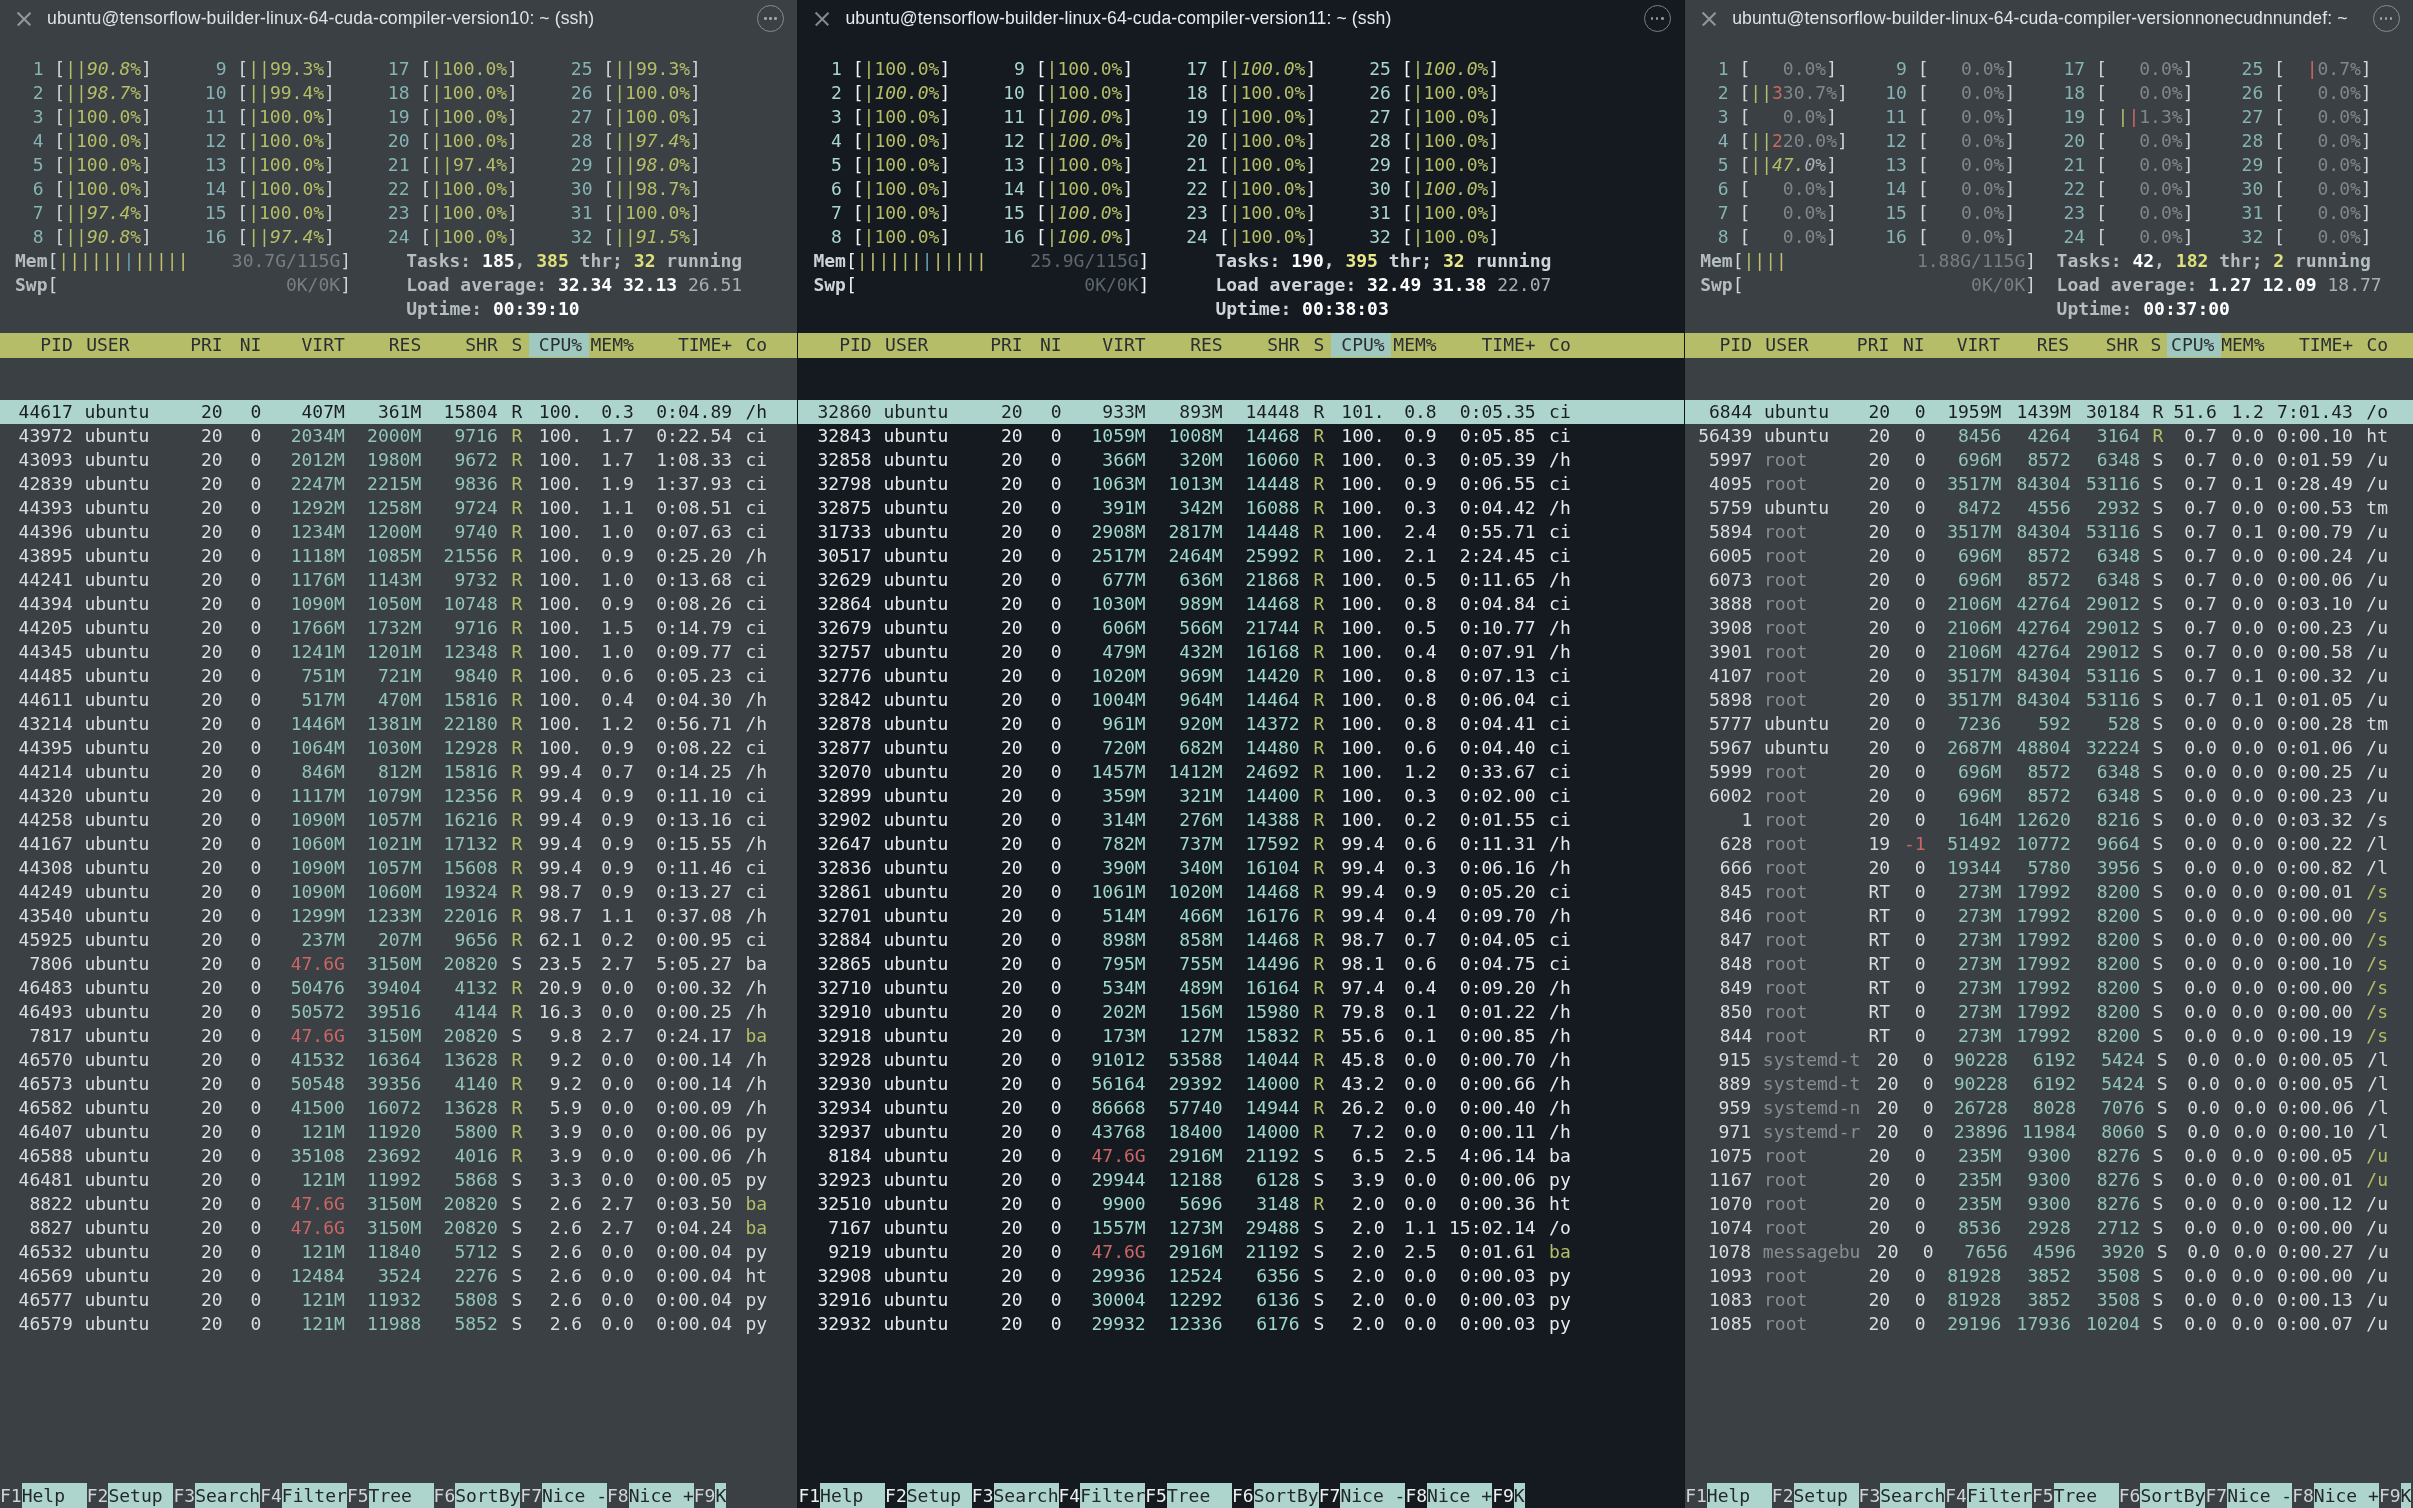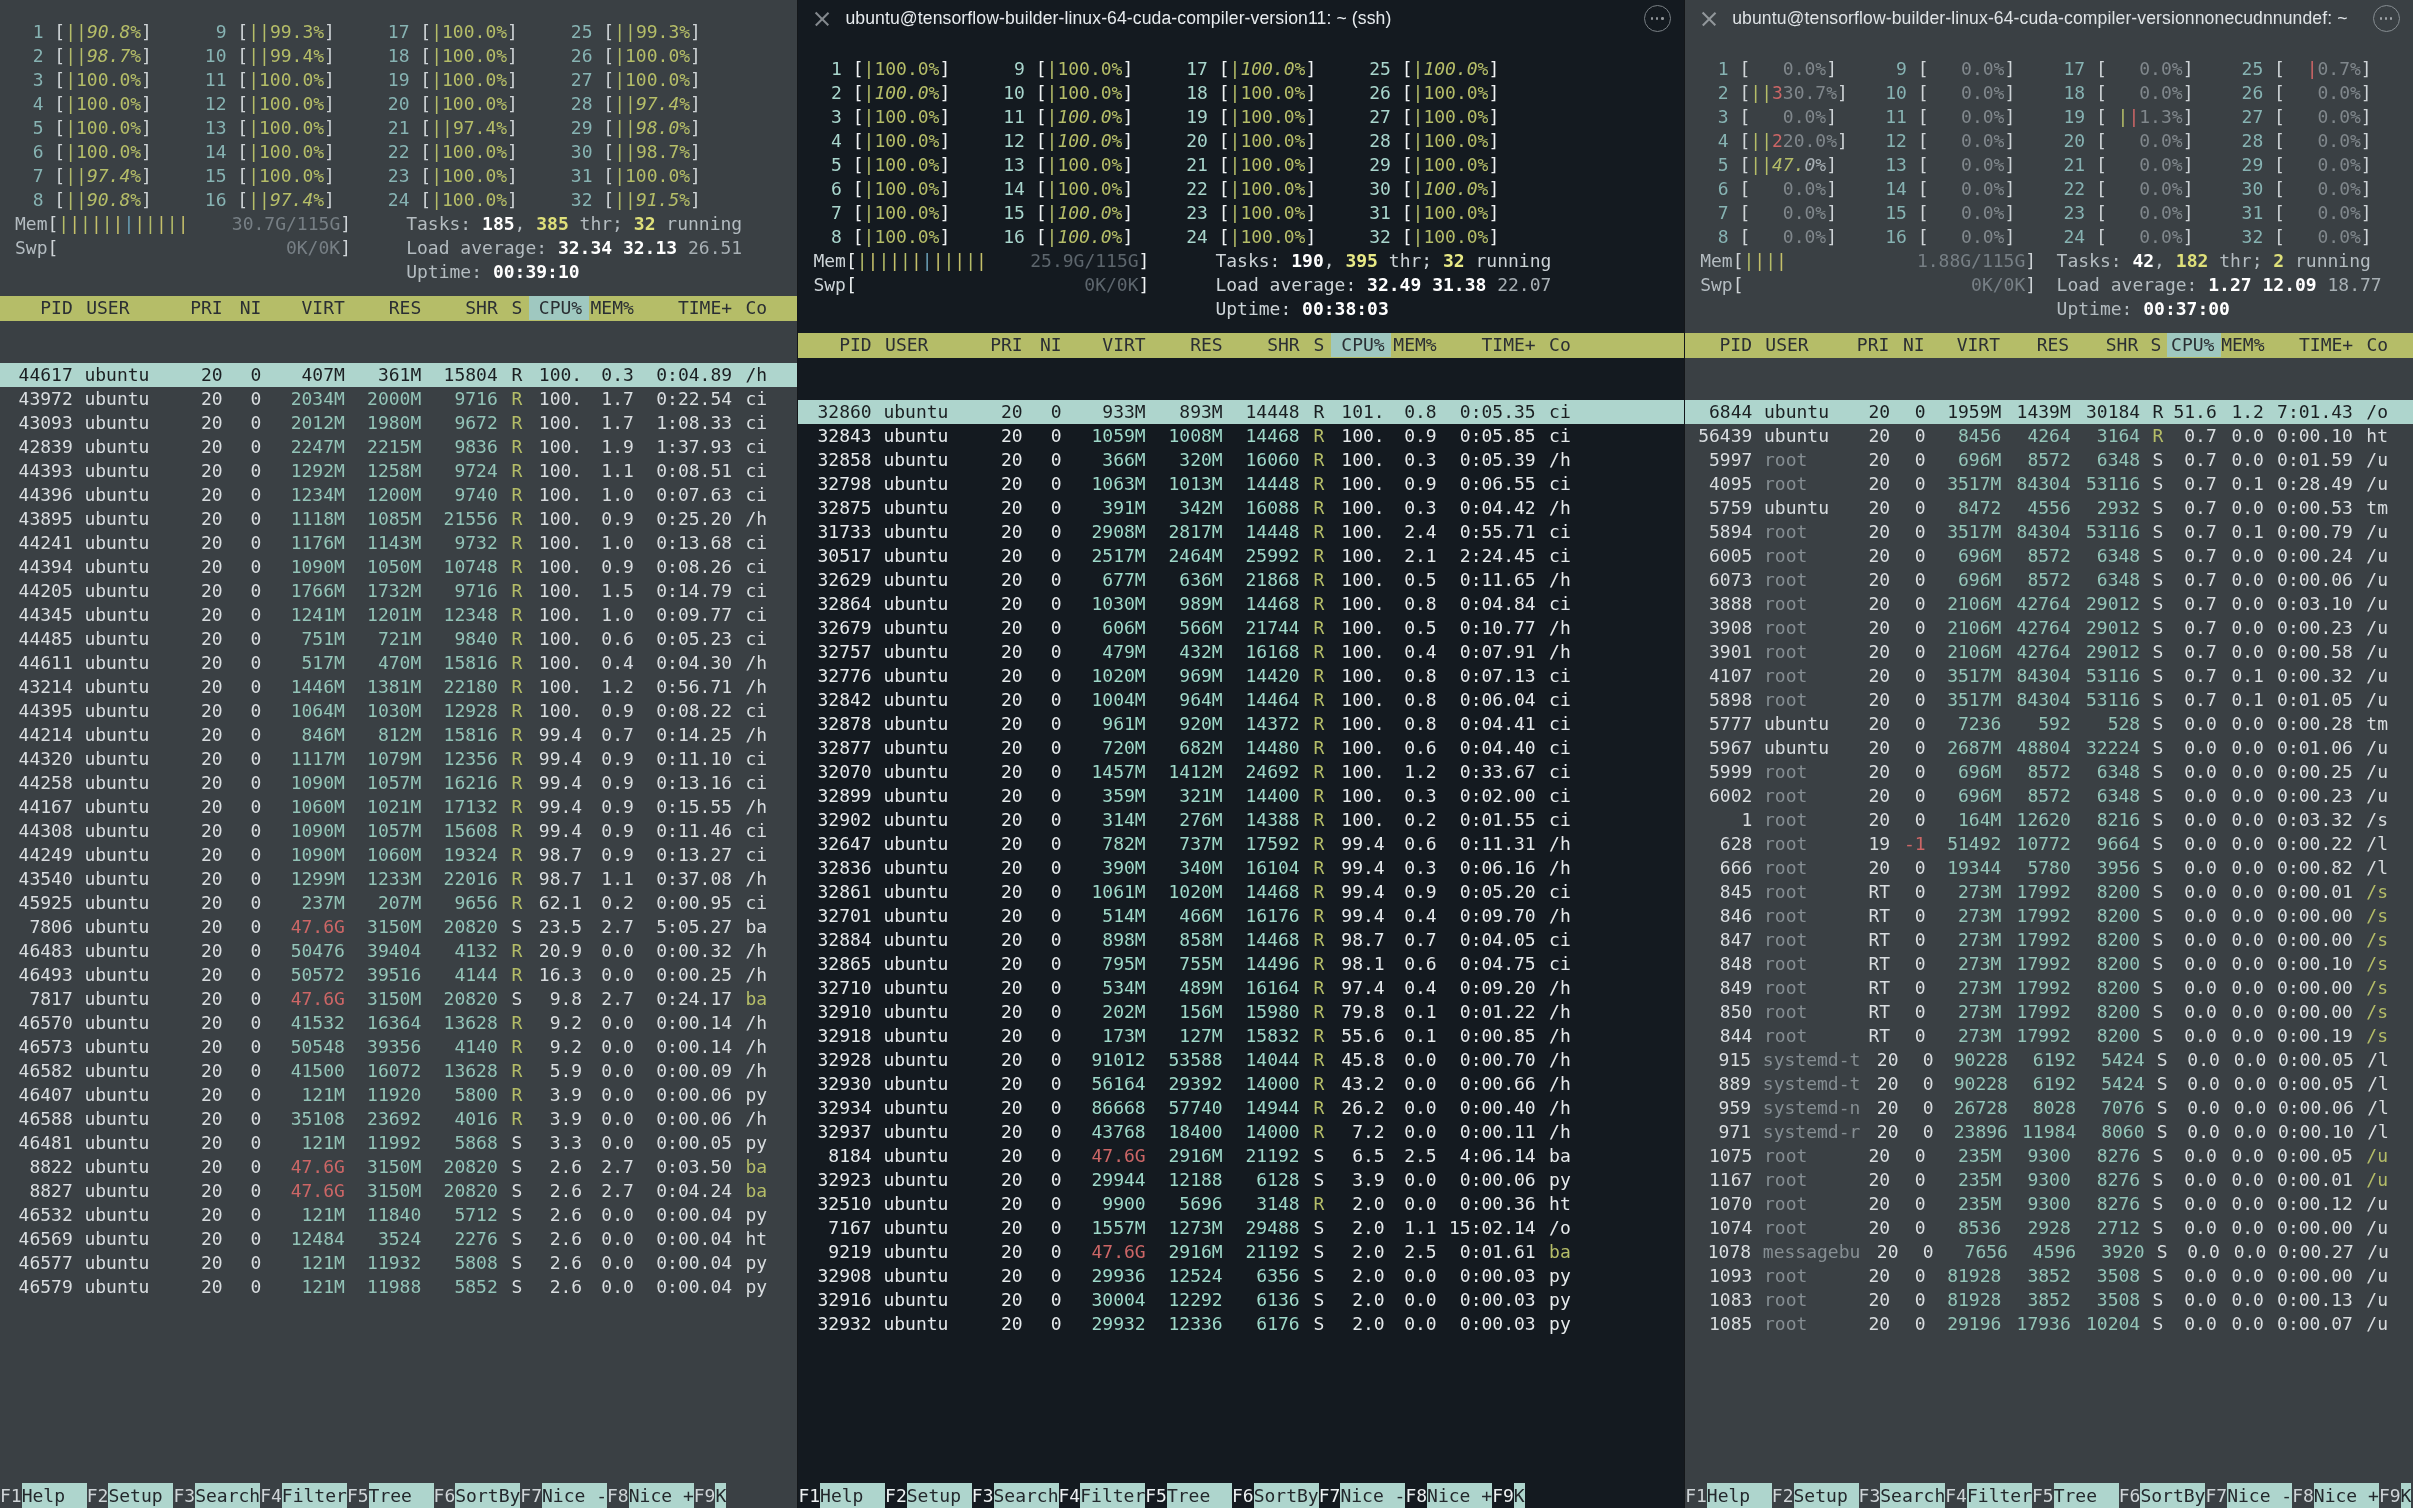--- a/index.html
+++ b/index.html
@@ -40,21 +40,21 @@
   .bar .lo{color:#b5bd68;}
   .bar .hi{color:#cc6666;}
   .pct{display:inline-block;text-align:right;}
   .pct.green{color:#b5bd68;}
   .pct.dim{color:#7f878c;}
   .p3 .pct.dim{color:#80878c;}
 
   .sysrow{display:flex;padding-left:15px;}
   .syscol1{width:402px;}
   .syscol2{width:402px;}
-  .lbl{color:#b4bcc1;}
+  .lbl{color:#b4bcc1;font-weight:bold;}
   .p2 .lbl{color:#cdd4d8;}
   .memfill i{font-style:normal;}
   .mem-g{color:#b5bd68;}
   .mem-b{color:#6a9fb5;}
   .mem-y{color:#c5c06a;}
   .memtxt{color:#777f85;}
   .p2 .memtxt{color:#5d666d;}
   .bold-w{color:#ffffff;font-weight:bold;}
   .bold-y{color:#dfe07a;font-weight:bold;}
   .p2 .bold-y{color:#e9ea86;font-weight:bold;}
@@ -106,20 +106,29 @@
   .fk-n{color:#cfd4d7;}
   .p2 .fk-n{color:#eef1f2;}
   .fk-l{background:#aed5cd;color:#23282c;}
 </style>
 </head>
 <body>
 
 <div class="screen">
 
 <div class="pane p1">
+      <div class="titlebar">
+        <div class="tb-close"></div>
+        <div class="tb-title">ubuntu@tensorflow-builder-linux-64-cuda-compiler-version10: ~ (ssh)</div>
+        <div class="tb-menu">
+          <span></span>
+          <span></span>
+          <span></span>
+        </div>
+      </div>
       <div class="term"><div class="meters"><div class="mrow"><div class="cpucell"><span class="cpunum">1</span><span class="brk"> [</span><span class="pctpad"></span><span class="bar"><i class="lo">|</i><i class="lo">|</i></span><span class="pct green"><i class="lo">90.</i><i class="hi">8%</i></span><span class="brk">]</span></div><div class="cpucell"><span class="cpunum">9</span><span class="brk"> [</span><span class="pctpad"></span><span class="bar"><i class="lo">|</i><i class="lo">|</i></span><span class="pct green">99.3%</span><span class="brk">]</span></div><div class="cpucell"><span class="cpunum">17</span><span class="brk"> [</span><span class="pctpad"></span><span class="bar"><i class="lo">|</i></span><span class="pct green">100.0%</span><span class="brk">]</span></div><div class="cpucell"><span class="cpunum">25</span><span class="brk"> [</span><span class="pctpad"></span><span class="bar"><i class="lo">|</i><i class="lo">|</i></span><span class="pct green">99.3%</span><span class="brk">]</span></div></div><div class="mrow"><div class="cpucell"><span class="cpunum">2</span><span class="brk"> [</span><span class="pctpad"></span><span class="bar"><i class="lo">|</i><i class="lo">|</i></span><span class="pct green"><i class="lo">98.</i><i class="hi">7%</i></span><span class="brk">]</span></div><div class="cpucell"><span class="cpunum">10</span><span class="brk"> [</span><span class="pctpad"></span><span class="bar"><i class="lo">|</i><i class="lo">|</i></span><span class="pct green">99.4%</span><span class="brk">]</span></div><div class="cpucell"><span class="cpunum">18</span><span class="brk"> [</span><span class="pctpad"></span><span class="bar"><i class="lo">|</i></span><span class="pct green">100.0%</span><span class="brk">]</span></div><div class="cpucell"><span class="cpunum">26</span><span class="brk"> [</span><span class="pctpad"></span><span class="bar"><i class="lo">|</i></span><span class="pct green">100.0%</span><span class="brk">]</span></div></div><div class="mrow"><div class="cpucell"><span class="cpunum">3</span><span class="brk"> [</span><span class="pctpad"></span><span class="bar"><i class="lo">|</i></span><span class="pct green">100.0%</span><span class="brk">]</span></div><div class="cpucell"><span class="cpunum">11</span><span class="brk"> [</span><span class="pctpad"></span><span class="bar"><i class="lo">|</i></span><span class="pct green">100.0%</span><span class="brk">]</span></div><div class="cpucell"><span class="cpunum">19</span><span class="brk"> [</span><span class="pctpad"></span><span class="bar"><i class="lo">|</i></span><span class="pct green">100.0%</span><span class="brk">]</span></div><div class="cpucell"><span class="cpunum">27</span><span class="brk"> [</span><span class="pctpad"></span><span class="bar"><i class="lo">|</i></span><span class="pct green">100.0%</span><span class="brk">]</span></div></div><div class="mrow"><div class="cpucell"><span class="cpunum">4</span><span class="brk"> [</span><span class="pctpad"></span><span class="bar"><i class="lo">|</i></span><span class="pct green">100.0%</span><span class="brk">]</span></div><div class="cpucell"><span class="cpunum">12</span><span class="brk"> [</span><span class="pctpad"></span><span class="bar"><i class="lo">|</i></span><span class="pct green">100.0%</span><span class="brk">]</span></div><div class="cpucell"><span class="cpunum">20</span><span class="brk"> [</span><span class="pctpad"></span><span class="bar"><i class="lo">|</i></span><span class="pct green">100.0%</span><span class="brk">]</span></div><div class="cpucell"><span class="cpunum">28</span><span class="brk"> [</span><span class="pctpad"></span><span class="bar"><i class="lo">|</i><i class="lo">|</i></span><span class="pct green"><i class="lo">97.</i><i class="hi">4%</i></span><span class="brk">]</span></div></div><div class="mrow"><div class="cpucell"><span class="cpunum">5</span><span class="brk"> [</span><span class="pctpad"></span><span class="bar"><i class="lo">|</i></span><span class="pct green">100.0%</span><span class="brk">]</span></div><div class="cpucell"><span class="cpunum">13</span><span class="brk"> [</span><span class="pctpad"></span><span class="bar"><i class="lo">|</i></span><span class="pct green">100.0%</span><span class="brk">]</span></div><div class="cpucell"><span class="cpunum">21</span><span class="brk"> [</span><span class="pctpad"></span><span class="bar"><i class="lo">|</i><i class="lo">|</i></span><span class="pct green">97.4%</span><span class="brk">]</span></div><div class="cpucell"><span class="cpunum">29</span><span class="brk"> [</span><span class="pctpad"></span><span class="bar"><i class="lo">|</i><i class="lo">|</i></span><span class="pct green"><i class="lo">98.</i><i class="hi">0%</i></span><span class="brk">]</span></div></div><div class="mrow"><div class="cpucell"><span class="cpunum">6</span><span class="brk"> [</span><span class="pctpad"></span><span class="bar"><i class="lo">|</i></span><span class="pct green">100.0%</span><span class="brk">]</span></div><div class="cpucell"><span class="cpunum">14</span><span class="brk"> [</span><span class="pctpad"></span><span class="bar"><i class="lo">|</i></span><span class="pct green">100.0%</span><span class="brk">]</span></div><div class="cpucell"><span class="cpunum">22</span><span class="brk"> [</span><span class="pctpad"></span><span class="bar"><i class="lo">|</i></span><span class="pct green">100.0%</span><span class="brk">]</span></div><div class="cpucell"><span class="cpunum">30</span><span class="brk"> [</span><span class="pctpad"></span><span class="bar"><i class="lo">|</i><i class="lo">|</i></span><span class="pct green">98.7%</span><span class="brk">]</span></div></div><div class="mrow"><div class="cpucell"><span class="cpunum">7</span><span class="brk"> [</span><span class="pctpad"></span><span class="bar"><i class="lo">|</i><i class="lo">|</i></span><span class="pct green"><i class="lo">97.</i><i class="hi">4%</i></span><span class="brk">]</span></div><div class="cpucell"><span class="cpunum">15</span><span class="brk"> [</span><span class="pctpad"></span><span class="bar"><i class="lo">|</i></span><span class="pct green">100.0%</span><span class="brk">]</span></div><div class="cpucell"><span class="cpunum">23</span><span class="brk"> [</span><span class="pctpad"></span><span class="bar"><i class="lo">|</i></span><span class="pct green">100.0%</span><span class="brk">]</span></div><div class="cpucell"><span class="cpunum">31</span><span class="brk"> [</span><span class="pctpad"></span><span class="bar"><i class="lo">|</i></span><span class="pct green">100.0%</span><span class="brk">]</span></div></div><div class="mrow"><div class="cpucell"><span class="cpunum">8</span><span class="brk"> [</span><span class="pctpad"></span><span class="bar"><i class="lo">|</i><i class="lo">|</i></span><span class="pct green"><i class="lo">90.</i><i class="hi">8%</i></span><span class="brk">]</span></div><div class="cpucell"><span class="cpunum">16</span><span class="brk"> [</span><span class="pctpad"></span><span class="bar"><i class="lo">|</i><i class="lo">|</i></span><span class="pct green"><i class="lo">97.</i><i class="hi">4%</i></span><span class="brk">]</span></div><div class="cpucell"><span class="cpunum">24</span><span class="brk"> [</span><span class="pctpad"></span><span class="bar"><i class="lo">|</i></span><span class="pct green">100.0%</span><span class="brk">]</span></div><div class="cpucell"><span class="cpunum">32</span><span class="brk"> [</span><span class="pctpad"></span><span class="bar"><i class="lo">|</i><i class="lo">|</i></span><span class="pct green"><i class="lo">91.</i><i class="hi">5%</i></span><span class="brk">]</span></div></div></div><div class="sysinfo"><div class="sysrow"><div class="syscol1"><span class="lbl">Mem</span><span class="brk">[</span><span class="memfill"><i class="mem-g">|</i><i class="mem-y">|</i><i class="mem-g">|</i><i class="mem-y">|</i><i class="mem-g">|</i><i class="mem-y">|</i><i class="mem-b">|</i><i class="mem-y">|</i><i class="mem-g">|</i><i class="mem-y">|</i><i class="mem-g">|</i><i class="mem-y">|</i></span><span>    </span><span class="memtxt">30.7G/115G</span><span class="brk">]</span></div><div class="syscol2"><span class="lbl">Tasks: </span><span class="bold-w">185</span><span class="lbl">, </span><span class="bold-y">385</span><span class="lbl"> thr; </span><span class="bold-y">32</span><span class="lbl"> running</span></div></div><div class="sysrow"><div class="syscol1"><span class="lbl">Swp</span><span class="brk">[</span><span>                     </span><span class="memtxt">0K/0K</span><span class="brk">]</span></div><div class="syscol2"><span class="lbl">Load average: </span><span class="bold-w">32.34</span><span class="lbl"> </span><span class="bold-w">32.13</span><span class="lbl"> </span><span class="dimtxt">26.51</span></div></div><div class="sysrow"><div class="syscol1"> </div><div class="syscol2"><span class="lbl">Uptime: </span><span class="bold-w">00:39:10</span></div></div></div><div class="tblhdr"><span class="c col-pid">PID</span><span class="c col-user l">USER</span><span class="c col-pri">PRI</span><span class="c col-ni">NI</span><span class="c col-virt">VIRT</span><span class="c col-res">RES</span><span class="c col-shr">SHR</span><span class="c col-s">S</span><span class="c col-cpu sortcol">CPU%</span><span class="c col-mem">MEM%</span><span class="c col-time">TIME+</span><span class="c col-cmd l">Co</span></div><div class="rows"><div class="prow sel"><span class="c col-pid v-num">44617</span><span class="c col-user v-user">ubuntu</span><span class="c col-pri v-num">20</span><span class="c col-ni v-num">0</span><span class="c col-virt v-mem">407M</span><span class="c col-res v-mem">361M</span><span class="c col-shr v-mem">15804</span><span class="c col-s v-stR">R</span><span class="c col-cpu v-num">100.</span><span class="c col-mem v-num">0.3</span><span class="c col-time v-num">0:04.89</span><span class="c col-cmd v-cmd">/h</span></div><div class="prow"><span class="c col-pid v-num">43972</span><span class="c col-user v-user">ubuntu</span><span class="c col-pri v-num">20</span><span class="c col-ni v-num">0</span><span class="c col-virt v-mem">2034M</span><span class="c col-res v-mem">2000M</span><span class="c col-shr v-mem">9716</span><span class="c col-s v-stR">R</span><span class="c col-cpu v-num">100.</span><span class="c col-mem v-num">1.7</span><span class="c col-time v-num">0:22.54</span><span class="c col-cmd v-cmd">ci</span></div><div class="prow"><span class="c col-pid v-num">43093</span><span class="c col-user v-user">ubuntu</span><span class="c col-pri v-num">20</span><span class="c col-ni v-num">0</span><span class="c col-virt v-mem">2012M</span><span class="c col-res v-mem">1980M</span><span class="c col-shr v-mem">9672</span><span class="c col-s v-stR">R</span><span class="c col-cpu v-num">100.</span><span class="c col-mem v-num">1.7</span><span class="c col-time v-num">1:08.33</span><span class="c col-cmd v-cmd">ci</span></div><div class="prow"><span class="c col-pid v-num">42839</span><span class="c col-user v-user">ubuntu</span><span class="c col-pri v-num">20</span><span class="c col-ni v-num">0</span><span class="c col-virt v-mem">2247M</span><span class="c col-res v-mem">2215M</span><span class="c col-shr v-mem">9836</span><span class="c col-s v-stR">R</span><span class="c col-cpu v-num">100.</span><span class="c col-mem v-num">1.9</span><span class="c col-time v-num">1:37.93</span><span class="c col-cmd v-cmd">ci</span></div><div class="prow"><span class="c col-pid v-num">44393</span><span class="c col-user v-user">ubuntu</span><span class="c col-pri v-num">20</span><span class="c col-ni v-num">0</span><span class="c col-virt v-mem">1292M</span><span class="c col-res v-mem">1258M</span><span class="c col-shr v-mem">9724</span><span class="c col-s v-stR">R</span><span class="c col-cpu v-num">100.</span><span class="c col-mem v-num">1.1</span><span class="c col-time v-num">0:08.51</span><span class="c col-cmd v-cmd">ci</span></div><div class="prow"><span class="c col-pid v-num">44396</span><span class="c col-user v-user">ubuntu</span><span class="c col-pri v-num">20</span><span class="c col-ni v-num">0</span><span class="c col-virt v-mem">1234M</span><span class="c col-res v-mem">1200M</span><span class="c col-shr v-mem">9740</span><span class="c col-s v-stR">R</span><span class="c col-cpu v-num">100.</span><span class="c col-mem v-num">1.0</span><span class="c col-time v-num">0:07.63</span><span class="c col-cmd v-cmd">ci</span></div><div class="prow"><span class="c col-pid v-num">43895</span><span class="c col-user v-user">ubuntu</span><span class="c col-pri v-num">20</span><span class="c col-ni v-num">0</span><span class="c col-virt v-mem">1118M</span><span class="c col-res v-mem">1085M</span><span class="c col-shr v-mem">21556</span><span class="c col-s v-stR">R</span><span class="c col-cpu v-num">100.</span><span class="c col-mem v-num">0.9</span><span class="c col-time v-num">0:25.20</span><span class="c col-cmd v-cmd">/h</span></div><div class="prow"><span class="c col-pid v-num">44241</span><span class="c col-user v-user">ubuntu</span><span class="c col-pri v-num">20</span><span class="c col-ni v-num">0</span><span class="c col-virt v-mem">1176M</span><span class="c col-res v-mem">1143M</span><span class="c col-shr v-mem">9732</span><span class="c col-s v-stR">R</span><span class="c col-cpu v-num">100.</span><span class="c col-mem v-num">1.0</span><span class="c col-time v-num">0:13.68</span><span class="c col-cmd v-cmd">ci</span></div><div class="prow"><span class="c col-pid v-num">44394</span><span class="c col-user v-user">ubuntu</span><span class="c col-pri v-num">20</span><span class="c col-ni v-num">0</span><span class="c col-virt v-mem">1090M</span><span class="c col-res v-mem">1050M</span><span class="c col-shr v-mem">10748</span><span class="c col-s v-stR">R</span><span class="c col-cpu v-num">100.</span><span class="c col-mem v-num">0.9</span><span class="c col-time v-num">0:08.26</span><span class="c col-cmd v-cmd">ci</span></div><div class="prow"><span class="c col-pid v-num">44205</span><span class="c col-user v-user">ubuntu</span><span class="c col-pri v-num">20</span><span class="c col-ni v-num">0</span><span class="c col-virt v-mem">1766M</span><span class="c col-res v-mem">1732M</span><span class="c col-shr v-mem">9716</span><span class="c col-s v-stR">R</span><span class="c col-cpu v-num">100.</span><span class="c col-mem v-num">1.5</span><span class="c col-time v-num">0:14.79</span><span class="c col-cmd v-cmd">ci</span></div><div class="prow"><span class="c col-pid v-num">44345</span><span class="c col-user v-user">ubuntu</span><span class="c col-pri v-num">20</span><span class="c col-ni v-num">0</span><span class="c col-virt v-mem">1241M</span><span class="c col-res v-mem">1201M</span><span class="c col-shr v-mem">12348</span><span class="c col-s v-stR">R</span><span class="c col-cpu v-num">100.</span><span class="c col-mem v-num">1.0</span><span class="c col-time v-num">0:09.77</span><span class="c col-cmd v-cmd">ci</span></div><div class="prow"><span class="c col-pid v-num">44485</span><span class="c col-user v-user">ubuntu</span><span class="c col-pri v-num">20</span><span class="c col-ni v-num">0</span><span class="c col-virt v-mem">751M</span><span class="c col-res v-mem">721M</span><span class="c col-shr v-mem">9840</span><span class="c col-s v-stR">R</span><span class="c col-cpu v-num">100.</span><span class="c col-mem v-num">0.6</span><span class="c col-time v-num">0:05.23</span><span class="c col-cmd v-cmd">ci</span></div><div class="prow"><span class="c col-pid v-num">44611</span><span class="c col-user v-user">ubuntu</span><span class="c col-pri v-num">20</span><span class="c col-ni v-num">0</span><span class="c col-virt v-mem">517M</span><span class="c col-res v-mem">470M</span><span class="c col-shr v-mem">15816</span><span class="c col-s v-stR">R</span><span class="c col-cpu v-num">100.</span><span class="c col-mem v-num">0.4</span><span class="c col-time v-num">0:04.30</span><span class="c col-cmd v-cmd">/h</span></div><div class="prow"><span class="c col-pid v-num">43214</span><span class="c col-user v-user">ubuntu</span><span class="c col-pri v-num">20</span><span class="c col-ni v-num">0</span><span class="c col-virt v-mem">1446M</span><span class="c col-res v-mem">1381M</span><span class="c col-shr v-mem">22180</span><span class="c col-s v-stR">R</span><span class="c col-cpu v-num">100.</span><span class="c col-mem v-num">1.2</span><span class="c col-time v-num">0:56.71</span><span class="c col-cmd v-cmd">/h</span></div><div class="prow"><span class="c col-pid v-num">44395</span><span class="c col-user v-user">ubuntu</span><span class="c col-pri v-num">20</span><span class="c col-ni v-num">0</span><span class="c col-virt v-mem">1064M</span><span class="c col-res v-mem">1030M</span><span class="c col-shr v-mem">12928</span><span class="c col-s v-stR">R</span><span class="c col-cpu v-num">100.</span><span class="c col-mem v-num">0.9</span><span class="c col-time v-num">0:08.22</span><span class="c col-cmd v-cmd">ci</span></div><div class="prow"><span class="c col-pid v-num">44214</span><span class="c col-user v-user">ubuntu</span><span class="c col-pri v-num">20</span><span class="c col-ni v-num">0</span><span class="c col-virt v-mem">846M</span><span class="c col-res v-mem">812M</span><span class="c col-shr v-mem">15816</span><span class="c col-s v-stR">R</span><span class="c col-cpu v-num">99.4</span><span class="c col-mem v-num">0.7</span><span class="c col-time v-num">0:14.25</span><span class="c col-cmd v-cmd">/h</span></div><div class="prow"><span class="c col-pid v-num">44320</span><span class="c col-user v-user">ubuntu</span><span class="c col-pri v-num">20</span><span class="c col-ni v-num">0</span><span class="c col-virt v-mem">1117M</span><span class="c col-res v-mem">1079M</span><span class="c col-shr v-mem">12356</span><span class="c col-s v-stR">R</span><span class="c col-cpu v-num">99.4</span><span class="c col-mem v-num">0.9</span><span class="c col-time v-num">0:11.10</span><span class="c col-cmd v-cmd">ci</span></div><div class="prow"><span class="c col-pid v-num">44258</span><span class="c col-user v-user">ubuntu</span><span class="c col-pri v-num">20</span><span class="c col-ni v-num">0</span><span class="c col-virt v-mem">1090M</span><span class="c col-res v-mem">1057M</span><span class="c col-shr v-mem">16216</span><span class="c col-s v-stR">R</span><span class="c col-cpu v-num">99.4</span><span class="c col-mem v-num">0.9</span><span class="c col-time v-num">0:13.16</span><span class="c col-cmd v-cmd">ci</span></div><div class="prow"><span class="c col-pid v-num">44167</span><span class="c col-user v-user">ubuntu</span><span class="c col-pri v-num">20</span><span class="c col-ni v-num">0</span><span class="c col-virt v-mem">1060M</span><span class="c col-res v-mem">1021M</span><span class="c col-shr v-mem">17132</span><span class="c col-s v-stR">R</span><span class="c col-cpu v-num">99.4</span><span class="c col-mem v-num">0.9</span><span class="c col-time v-num">0:15.55</span><span class="c col-cmd v-cmd">/h</span></div><div class="prow"><span class="c col-pid v-num">44308</span><span class="c col-user v-user">ubuntu</span><span class="c col-pri v-num">20</span><span class="c col-ni v-num">0</span><span class="c col-virt v-mem">1090M</span><span class="c col-res v-mem">1057M</span><span class="c col-shr v-mem">15608</span><span class="c col-s v-stR">R</span><span class="c col-cpu v-num">99.4</span><span class="c col-mem v-num">0.9</span><span class="c col-time v-num">0:11.46</span><span class="c col-cmd v-cmd">ci</span></div><div class="prow"><span class="c col-pid v-num">44249</span><span class="c col-user v-user">ubuntu</span><span class="c col-pri v-num">20</span><span class="c col-ni v-num">0</span><span class="c col-virt v-mem">1090M</span><span class="c col-res v-mem">1060M</span><span class="c col-shr v-mem">19324</span><span class="c col-s v-stR">R</span><span class="c col-cpu v-num">98.7</span><span class="c col-mem v-num">0.9</span><span class="c col-time v-num">0:13.27</span><span class="c col-cmd v-cmd">ci</span></div><div class="prow"><span class="c col-pid v-num">43540</span><span class="c col-user v-user">ubuntu</span><span class="c col-pri v-num">20</span><span class="c col-ni v-num">0</span><span class="c col-virt v-mem">1299M</span><span class="c col-res v-mem">1233M</span><span class="c col-shr v-mem">22016</span><span class="c col-s v-stR">R</span><span class="c col-cpu v-num">98.7</span><span class="c col-mem v-num">1.1</span><span class="c col-time v-num">0:37.08</span><span class="c col-cmd v-cmd">/h</span></div><div class="prow"><span class="c col-pid v-num">45925</span><span class="c col-user v-user">ubuntu</span><span class="c col-pri v-num">20</span><span class="c col-ni v-num">0</span><span class="c col-virt v-mem">237M</span><span class="c col-res v-mem">207M</span><span class="c col-shr v-mem">9656</span><span class="c col-s v-stR">R</span><span class="c col-cpu v-num">62.1</span><span class="c col-mem v-num">0.2</span><span class="c col-time v-num">0:00.95</span><span class="c col-cmd v-cmd">ci</span></div><div class="prow"><span class="c col-pid v-num">7806</span><span class="c col-user v-user">ubuntu</span><span class="c col-pri v-num">20</span><span class="c col-ni v-num">0</span><span class="c col-virt v-big">47.6G</span><span class="c col-res v-mem">3150M</span><span class="c col-shr v-mem">20820</span><span class="c col-s v-stS">S</span><span class="c col-cpu v-num">23.5</span><span class="c col-mem v-num">2.7</span><span class="c col-time v-num">5:05.27</span><span class="c col-cmd v-cmd">ba</span></div><div class="prow"><span class="c col-pid v-num">46483</span><span class="c col-user v-user">ubuntu</span><span class="c col-pri v-num">20</span><span class="c col-ni v-num">0</span><span class="c col-virt v-mem">50476</span><span class="c col-res v-mem">39404</span><span class="c col-shr v-mem">4132</span><span class="c col-s v-stR">R</span><span class="c col-cpu v-num">20.9</span><span class="c col-mem v-num">0.0</span><span class="c col-time v-num">0:00.32</span><span class="c col-cmd v-cmd">/h</span></div><div class="prow"><span class="c col-pid v-num">46493</span><span class="c col-user v-user">ubuntu</span><span class="c col-pri v-num">20</span><span class="c col-ni v-num">0</span><span class="c col-virt v-mem">50572</span><span class="c col-res v-mem">39516</span><span class="c col-shr v-mem">4144</span><span class="c col-s v-stR">R</span><span class="c col-cpu v-num">16.3</span><span class="c col-mem v-num">0.0</span><span class="c col-time v-num">0:00.25</span><span class="c col-cmd v-cmd">/h</span></div><div class="prow"><span class="c col-pid v-num">7817</span><span class="c col-user v-user">ubuntu</span><span class="c col-pri v-num">20</span><span class="c col-ni v-num">0</span><span class="c col-virt v-big">47.6G</span><span class="c col-res v-mem">3150M</span><span class="c col-shr v-mem">20820</span><span class="c col-s v-stS">S</span><span class="c col-cpu v-num">9.8</span><span class="c col-mem v-num">2.7</span><span class="c col-time v-num">0:24.17</span><span class="c col-cmd v-cmd sh">ba</span></div><div class="prow"><span class="c col-pid v-num">46570</span><span class="c col-user v-user">ubuntu</span><span class="c col-pri v-num">20</span><span class="c col-ni v-num">0</span><span class="c col-virt v-mem">41532</span><span class="c col-res v-mem">16364</span><span class="c col-shr v-mem">13628</span><span class="c col-s v-stR">R</span><span class="c col-cpu v-num">9.2</span><span class="c col-mem v-num">0.0</span><span class="c col-time v-num">0:00.14</span><span class="c col-cmd v-cmd">/h</span></div><div class="prow"><span class="c col-pid v-num">46573</span><span class="c col-user v-user">ubuntu</span><span class="c col-pri v-num">20</span><span class="c col-ni v-num">0</span><span class="c col-virt v-mem">50548</span><span class="c col-res v-mem">39356</span><span class="c col-shr v-mem">4140</span><span class="c col-s v-stR">R</span><span class="c col-cpu v-num">9.2</span><span class="c col-mem v-num">0.0</span><span class="c col-time v-num">0:00.14</span><span class="c col-cmd v-cmd">/h</span></div><div class="prow"><span class="c col-pid v-num">46582</span><span class="c col-user v-user">ubuntu</span><span class="c col-pri v-num">20</span><span class="c col-ni v-num">0</span><span class="c col-virt v-mem">41500</span><span class="c col-res v-mem">16072</span><span class="c col-shr v-mem">13628</span><span class="c col-s v-stR">R</span><span class="c col-cpu v-num">5.9</span><span class="c col-mem v-num">0.0</span><span class="c col-time v-num">0:00.09</span><span class="c col-cmd v-cmd">/h</span></div><div class="prow"><span class="c col-pid v-num">46407</span><span class="c col-user v-user">ubuntu</span><span class="c col-pri v-num">20</span><span class="c col-ni v-num">0</span><span class="c col-virt v-mem">121M</span><span class="c col-res v-mem">11920</span><span class="c col-shr v-mem">5800</span><span class="c col-s v-stR">R</span><span class="c col-cpu v-num">3.9</span><span class="c col-mem v-num">0.0</span><span class="c col-time v-num">0:00.06</span><span class="c col-cmd v-cmd">py</span></div><div class="prow"><span class="c col-pid v-num">46588</span><span class="c col-user v-user">ubuntu</span><span class="c col-pri v-num">20</span><span class="c col-ni v-num">0</span><span class="c col-virt v-mem">35108</span><span class="c col-res v-mem">23692</span><span class="c col-shr v-mem">4016</span><span class="c col-s v-stR">R</span><span class="c col-cpu v-num">3.9</span><span class="c col-mem v-num">0.0</span><span class="c col-time v-num">0:00.06</span><span class="c col-cmd v-cmd">/h</span></div><div class="prow"><span class="c col-pid v-num">46481</span><span class="c col-user v-user">ubuntu</span><span class="c col-pri v-num">20</span><span class="c col-ni v-num">0</span><span class="c col-virt v-mem">121M</span><span class="c col-res v-mem">11992</span><span class="c col-shr v-mem">5868</span><span class="c col-s v-stS">S</span><span class="c col-cpu v-num">3.3</span><span class="c col-mem v-num">0.0</span><span class="c col-time v-num">0:00.05</span><span class="c col-cmd v-cmd">py</span></div><div class="prow"><span class="c col-pid v-num">8822</span><span class="c col-user v-user">ubuntu</span><span class="c col-pri v-num">20</span><span class="c col-ni v-num">0</span><span class="c col-virt v-big">47.6G</span><span class="c col-res v-mem">3150M</span><span class="c col-shr v-mem">20820</span><span class="c col-s v-stS">S</span><span class="c col-cpu v-num">2.6</span><span class="c col-mem v-num">2.7</span><span class="c col-time v-num">0:03.50</span><span class="c col-cmd v-cmd sh">ba</span></div><div class="prow"><span class="c col-pid v-num">8827</span><span class="c col-user v-user">ubuntu</span><span class="c col-pri v-num">20</span><span class="c col-ni v-num">0</span><span class="c col-virt v-big">47.6G</span><span class="c col-res v-mem">3150M</span><span class="c col-shr v-mem">20820</span><span class="c col-s v-stS">S</span><span class="c col-cpu v-num">2.6</span><span class="c col-mem v-num">2.7</span><span class="c col-time v-num">0:04.24</span><span class="c col-cmd v-cmd sh">ba</span></div><div class="prow"><span class="c col-pid v-num">46532</span><span class="c col-user v-user">ubuntu</span><span class="c col-pri v-num">20</span><span class="c col-ni v-num">0</span><span class="c col-virt v-mem">121M</span><span class="c col-res v-mem">11840</span><span class="c col-shr v-mem">5712</span><span class="c col-s v-stS">S</span><span class="c col-cpu v-num">2.6</span><span class="c col-mem v-num">0.0</span><span class="c col-time v-num">0:00.04</span><span class="c col-cmd v-cmd">py</span></div><div class="prow"><span class="c col-pid v-num">46569</span><span class="c col-user v-user">ubuntu</span><span class="c col-pri v-num">20</span><span class="c col-ni v-num">0</span><span class="c col-virt v-mem">12484</span><span class="c col-res v-mem">3524</span><span class="c col-shr v-mem">2276</span><span class="c col-s v-stS">S</span><span class="c col-cpu v-num">2.6</span><span class="c col-mem v-num">0.0</span><span class="c col-time v-num">0:00.04</span><span class="c col-cmd v-cmd">ht</span></div><div class="prow"><span class="c col-pid v-num">46577</span><span class="c col-user v-user">ubuntu</span><span class="c col-pri v-num">20</span><span class="c col-ni v-num">0</span><span class="c col-virt v-mem">121M</span><span class="c col-res v-mem">11932</span><span class="c col-shr v-mem">5808</span><span class="c col-s v-stS">S</span><span class="c col-cpu v-num">2.6</span><span class="c col-mem v-num">0.0</span><span class="c col-time v-num">0:00.04</span><span class="c col-cmd v-cmd">py</span></div><div class="prow"><span class="c col-pid v-num">46579</span><span class="c col-user v-user">ubuntu</span><span class="c col-pri v-num">20</span><span class="c col-ni v-num">0</span><span class="c col-virt v-mem">121M</span><span class="c col-res v-mem">11988</span><span class="c col-shr v-mem">5852</span><span class="c col-s v-stS">S</span><span class="c col-cpu v-num">2.6</span><span class="c col-mem v-num">0.0</span><span class="c col-time v-num">0:00.04</span><span class="c col-cmd v-cmd">py</span></div></div></div>
       <div class="fkeys"><span class="fk-n">F1</span><span class="fk-l">Help  </span><span class="fk-n">F2</span><span class="fk-l">Setup </span><span class="fk-n">F3</span><span class="fk-l">Search</span><span class="fk-n">F4</span><span class="fk-l">Filter</span><span class="fk-n">F5</span><span class="fk-l">Tree  </span><span class="fk-n">F6</span><span class="fk-l">SortBy</span><span class="fk-n">F7</span><span class="fk-l">Nice -</span><span class="fk-n">F8</span><span class="fk-l">Nice +</span><span class="fk-n">F9</span><span class="fk-l">K</span></div>
     </div>
     <div class="pane p2">
       <div class="titlebar">
         <div class="tb-close"></div>
         <div class="tb-title">ubuntu@tensorflow-builder-linux-64-cuda-compiler-version11: ~ (ssh)</div>
         <div class="tb-menu">
           <span></span>
           <span></span>

